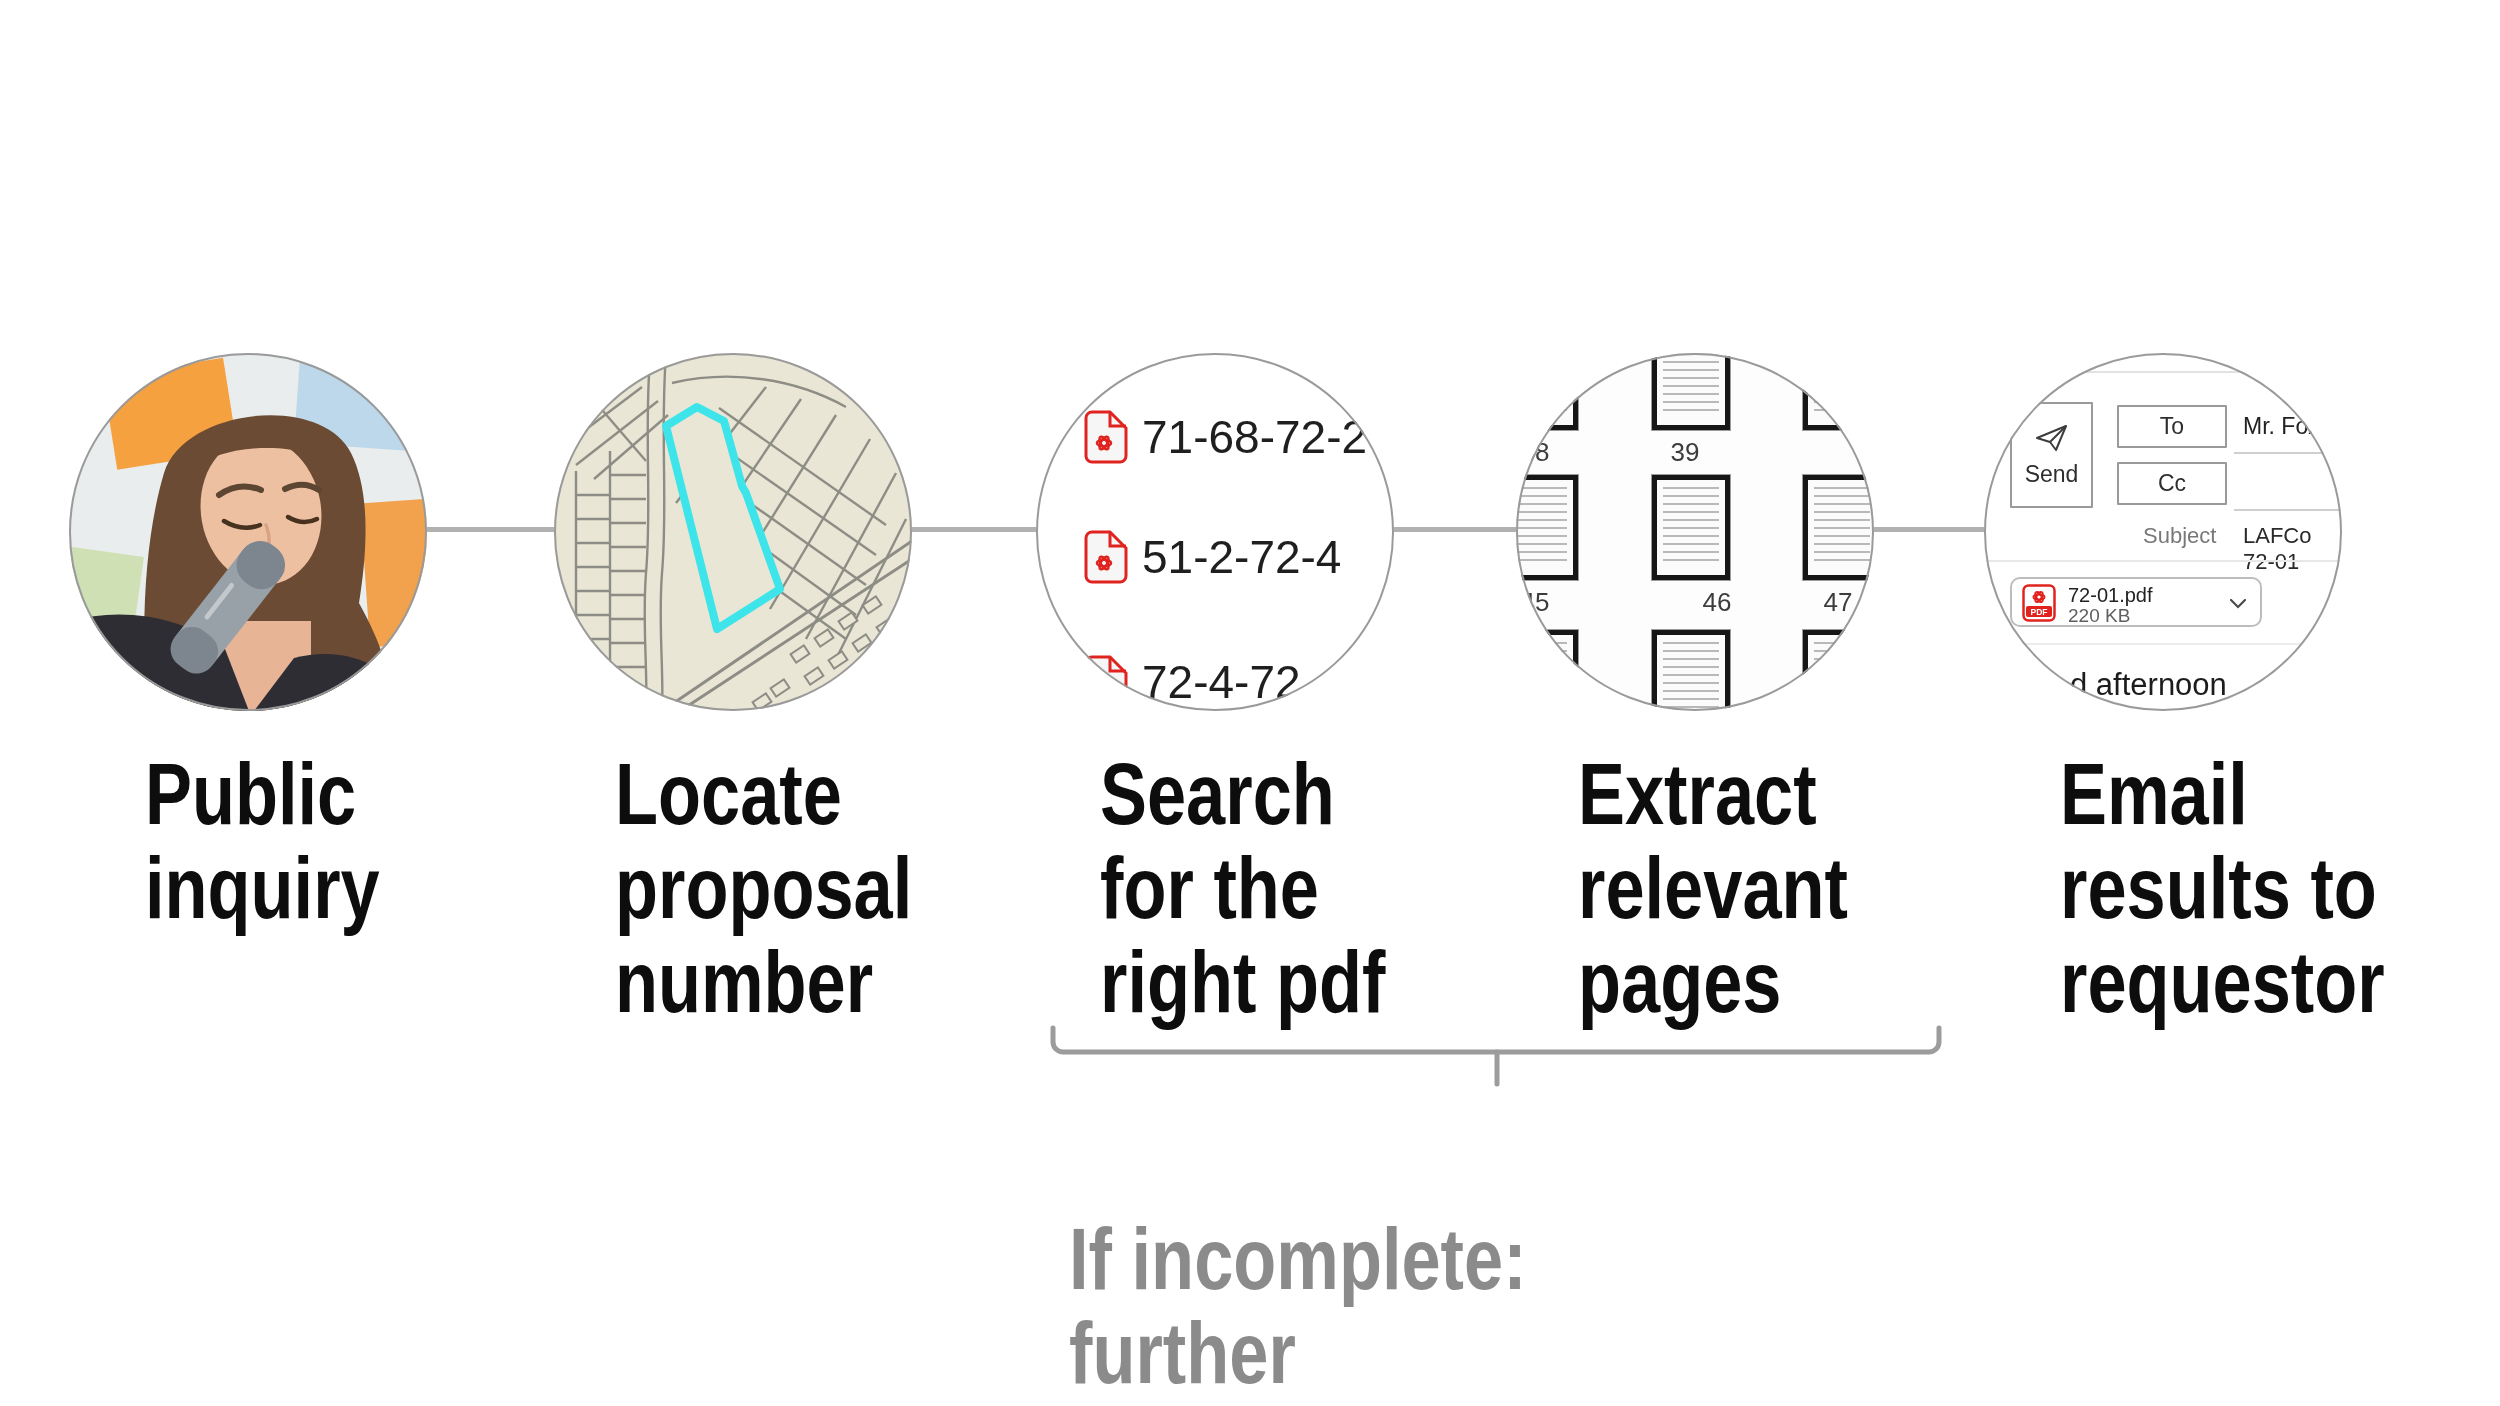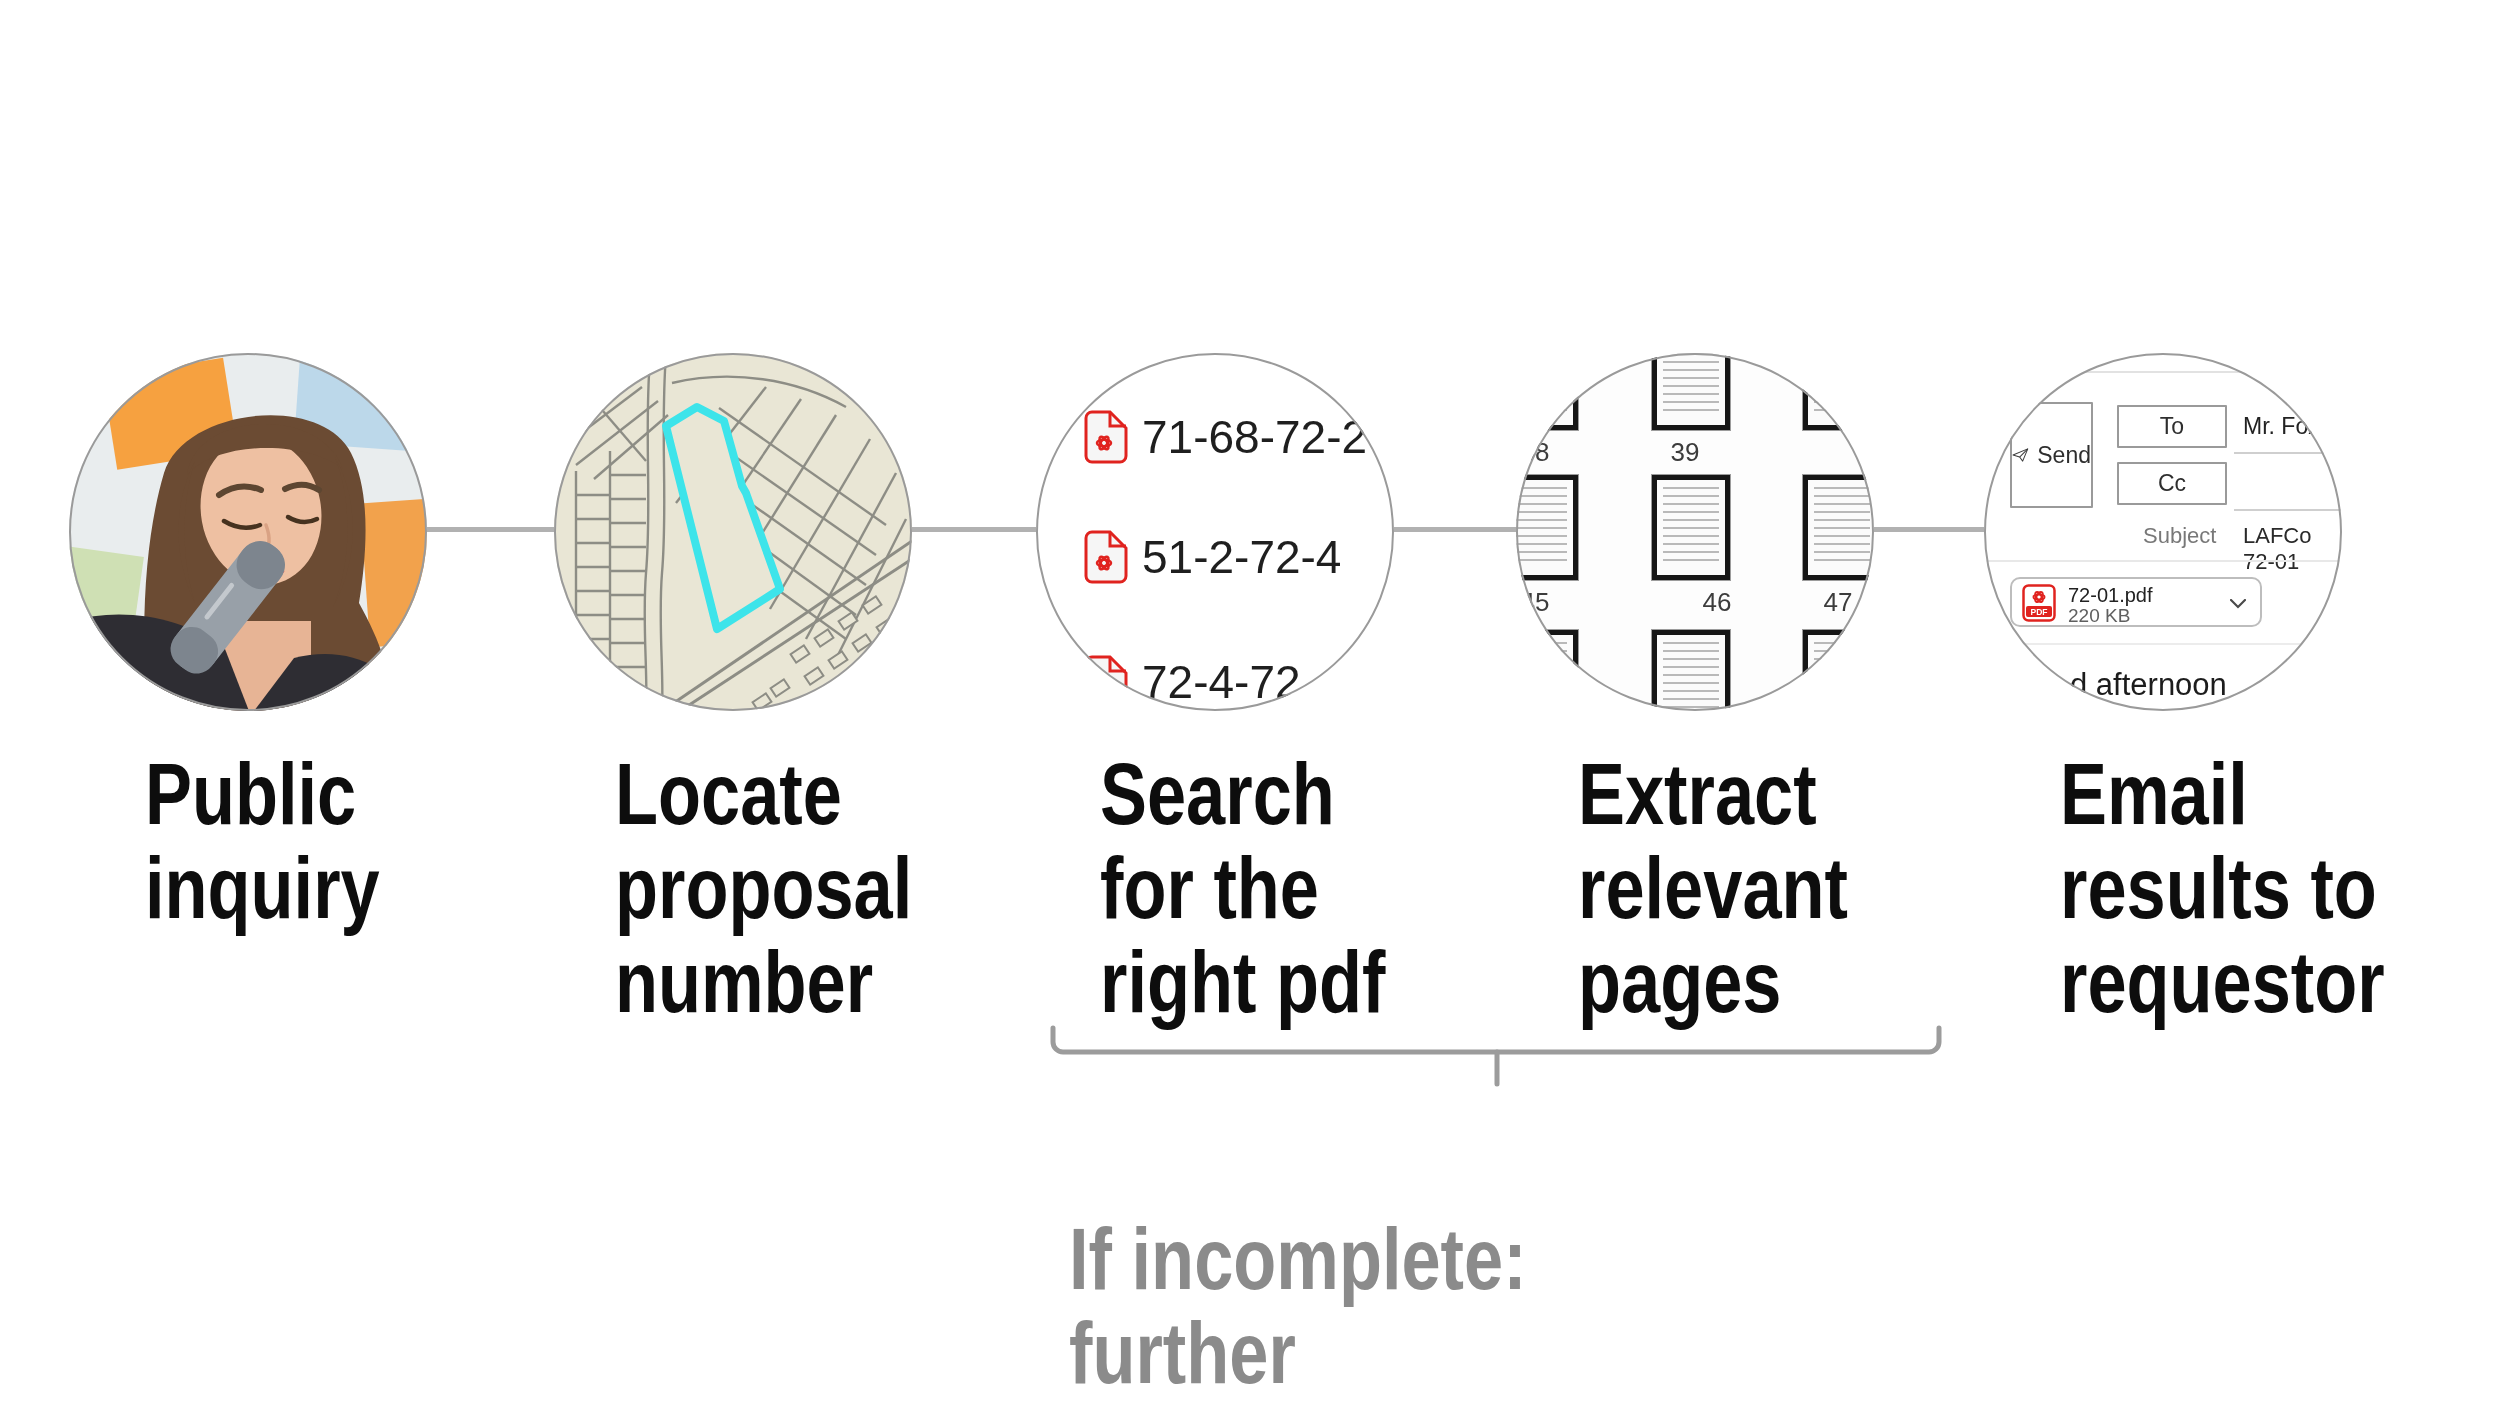--- a/index.html
+++ b/index.html
@@ -229,21 +229,21 @@
       <span class="pgnum" style="left:147px;top:234px;margin-left:32px;">46</span>
       <span class="pgnum" style="left:300px;top:234px;">47</span>
     </div>
     <div class="ring"></div>
   </div>
 
   <div class="step-circle" style="left:1984px;">
     <div class="media-clip">
       <div class="hairline" style="left:60px;top:18px;width:210px;background:#e2e2e2;"></div>
 
-      <div class="em em-btn" style="left:26px;top:49px;width:83px;height:106px;flex-direction:row;gap:8px;">
+      <div class="em em-btn" style="left:26px;top:49px;width:83px;height:106px;flex-direction:column;gap:8px;">
         <svg width="34" height="30" viewBox="0 0 34 30">
           <path d="M2,15 L31,3 L21,27 L15,19 Z" fill="none" stroke="#3c3c3c" stroke-width="2" stroke-linejoin="round"></path>
           <line x1="15" y1="19" x2="31" y2="3" stroke="#3c3c3c" stroke-width="2"></line>
         </svg>
         <span>Send</span>
       </div>
 
       <div class="em em-btn" style="left:133px;top:52px;width:110px;height:43px;">
         <span>To</span>
       </div>

